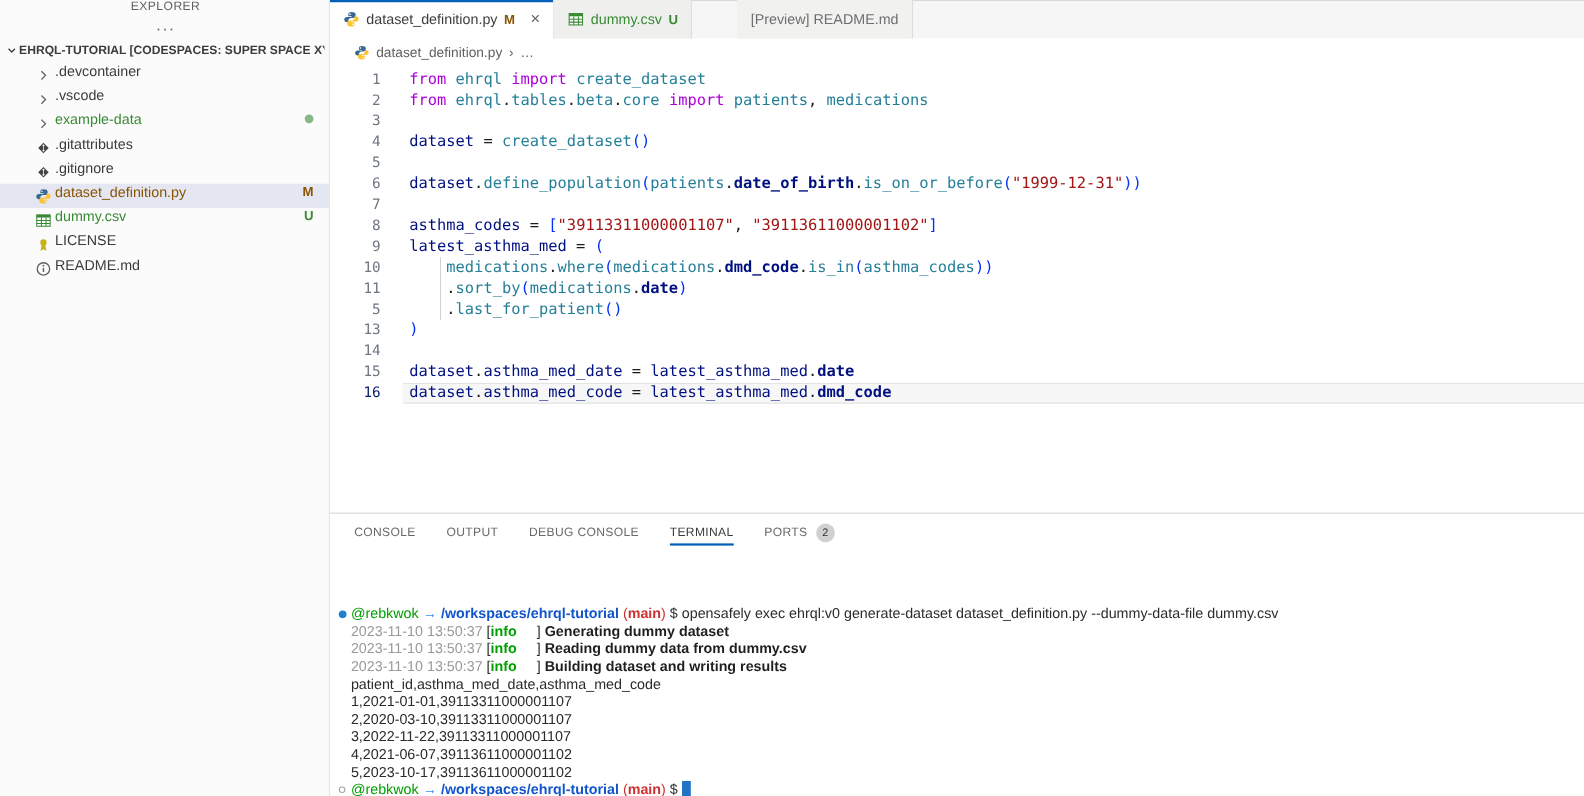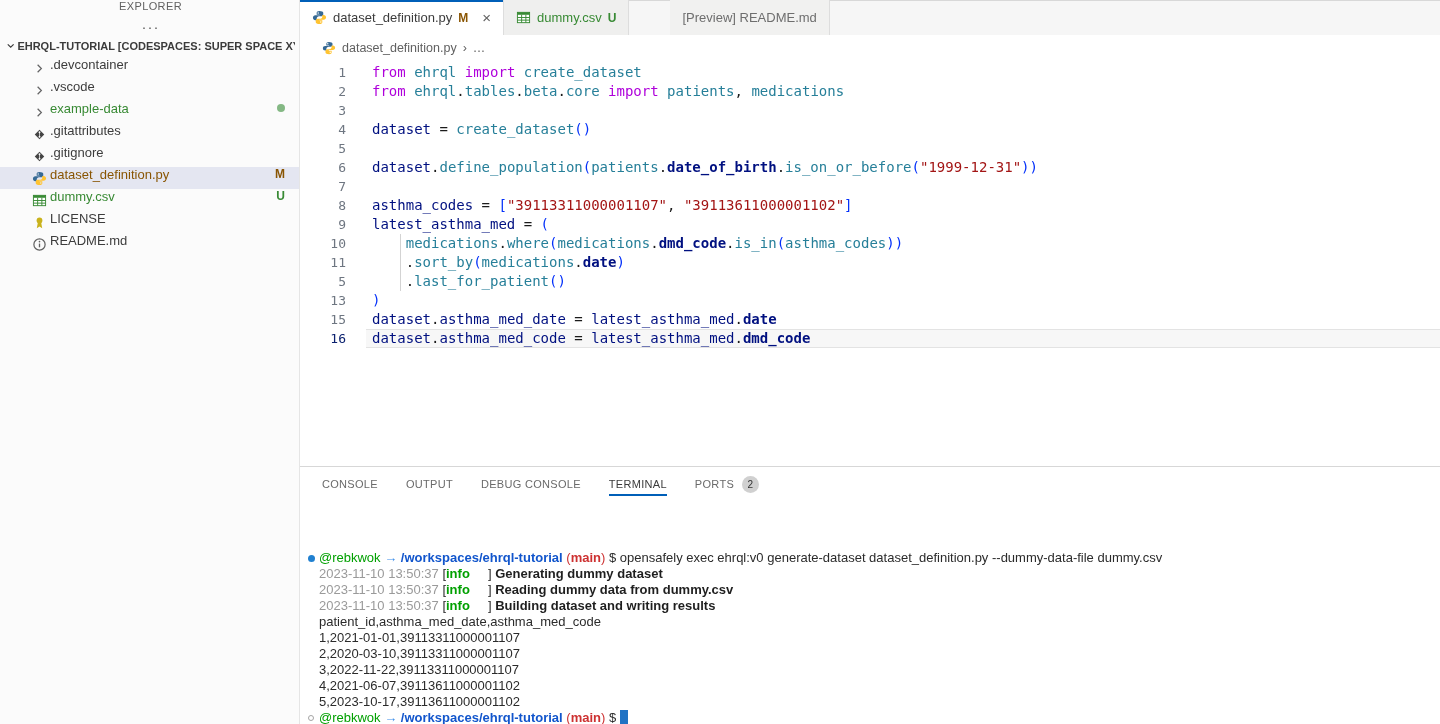--- a/index.html
+++ b/index.html
@@ -231,20 +231,21 @@
           <div class="cline"><span class="cgut">4</span><span class="ccode"><span class="t-vr">dataset</span><span class="t-tx"> </span><span class="t-pu">=</span><span class="t-tx"> </span><span class="t-id">create_dataset</span><span class="t-br">()</span></span></div>
           <div class="cline"><span class="cgut">5</span><span class="ccode"></span></div>
           <div class="cline"><span class="cgut">6</span><span class="ccode"><span class="t-vr">dataset</span><span class="t-pu">.</span><span class="t-id">define_population</span><span class="t-br">(</span><span class="t-id">patients</span><span class="t-pu">.</span><span class="t-at">date_of_birth</span><span class="t-pu">.</span><span class="t-id">is_on_or_before</span><span class="t-br">(</span><span class="t-st">"1999-12-31"</span><span class="t-br">))</span></span></div>
           <div class="cline"><span class="cgut">7</span><span class="ccode"></span></div>
           <div class="cline"><span class="cgut">8</span><span class="ccode"><span class="t-vr">asthma_codes</span><span class="t-tx"> </span><span class="t-pu">=</span><span class="t-tx"> </span><span class="t-br">[</span><span class="t-st">"39113311000001107"</span><span class="t-pu">,</span><span class="t-tx"> </span><span class="t-st">"39113611000001102"</span><span class="t-br">]</span></span></div>
           <div class="cline"><span class="cgut">9</span><span class="ccode"><span class="t-vr">latest_asthma_med</span><span class="t-tx"> </span><span class="t-pu">=</span><span class="t-tx"> </span><span class="t-br">(</span></span></div>
           <div class="cline"><span class="cgut">10</span><span class="ccode"><span class="t-tx">    </span><span class="t-id">medications</span><span class="t-pu">.</span><span class="t-id">where</span><span class="t-br">(</span><span class="t-id">medications</span><span class="t-pu">.</span><span class="t-at">dmd_code</span><span class="t-pu">.</span><span class="t-id">is_in</span><span class="t-br">(</span><span class="t-id">asthma_codes</span><span class="t-br">))</span></span></div>
           <div class="cline"><span class="cgut">11</span><span class="ccode"><span class="t-tx">    </span><span class="t-pu">.</span><span class="t-id">sort_by</span><span class="t-br">(</span><span class="t-id">medications</span><span class="t-pu">.</span><span class="t-at">date</span><span class="t-br">)</span></span></div>
           <div class="cline"><span class="cgut">5</span><span class="ccode"><span class="t-tx">    </span><span class="t-pu">.</span><span class="t-id">last_for_patient</span><span class="t-br">()</span></span></div>
           <div class="cline"><span class="cgut">13</span><span class="ccode"><span class="t-br">)</span></span></div>
+          <div class="cline"><span class="cgut">14</span><span class="ccode"></span></div>
           <div class="cline"><span class="cgut">15</span><span class="ccode"><span class="t-vr">dataset</span><span class="t-pu">.</span><span class="t-vr">asthma_med_date</span><span class="t-tx"> </span><span class="t-pu">=</span><span class="t-tx"> </span><span class="t-vr">latest_asthma_med</span><span class="t-pu">.</span><span class="t-at">date</span></span></div>
           <div class="cline cur"><span class="cgut">16</span><span class="ccode"><span class="t-vr">dataset</span><span class="t-pu">.</span><span class="t-vr">asthma_med_code</span><span class="t-tx"> </span><span class="t-pu">=</span><span class="t-tx"> </span><span class="t-vr">latest_asthma_med</span><span class="t-pu">.</span><span class="t-at">dmd_code</span></span></div>
         </div>
     </div>
   </main>
 
   <section id="panel">
     <div id="panel-tabs">
         <div class="ptab">
           <span>CONSOLE</span>

